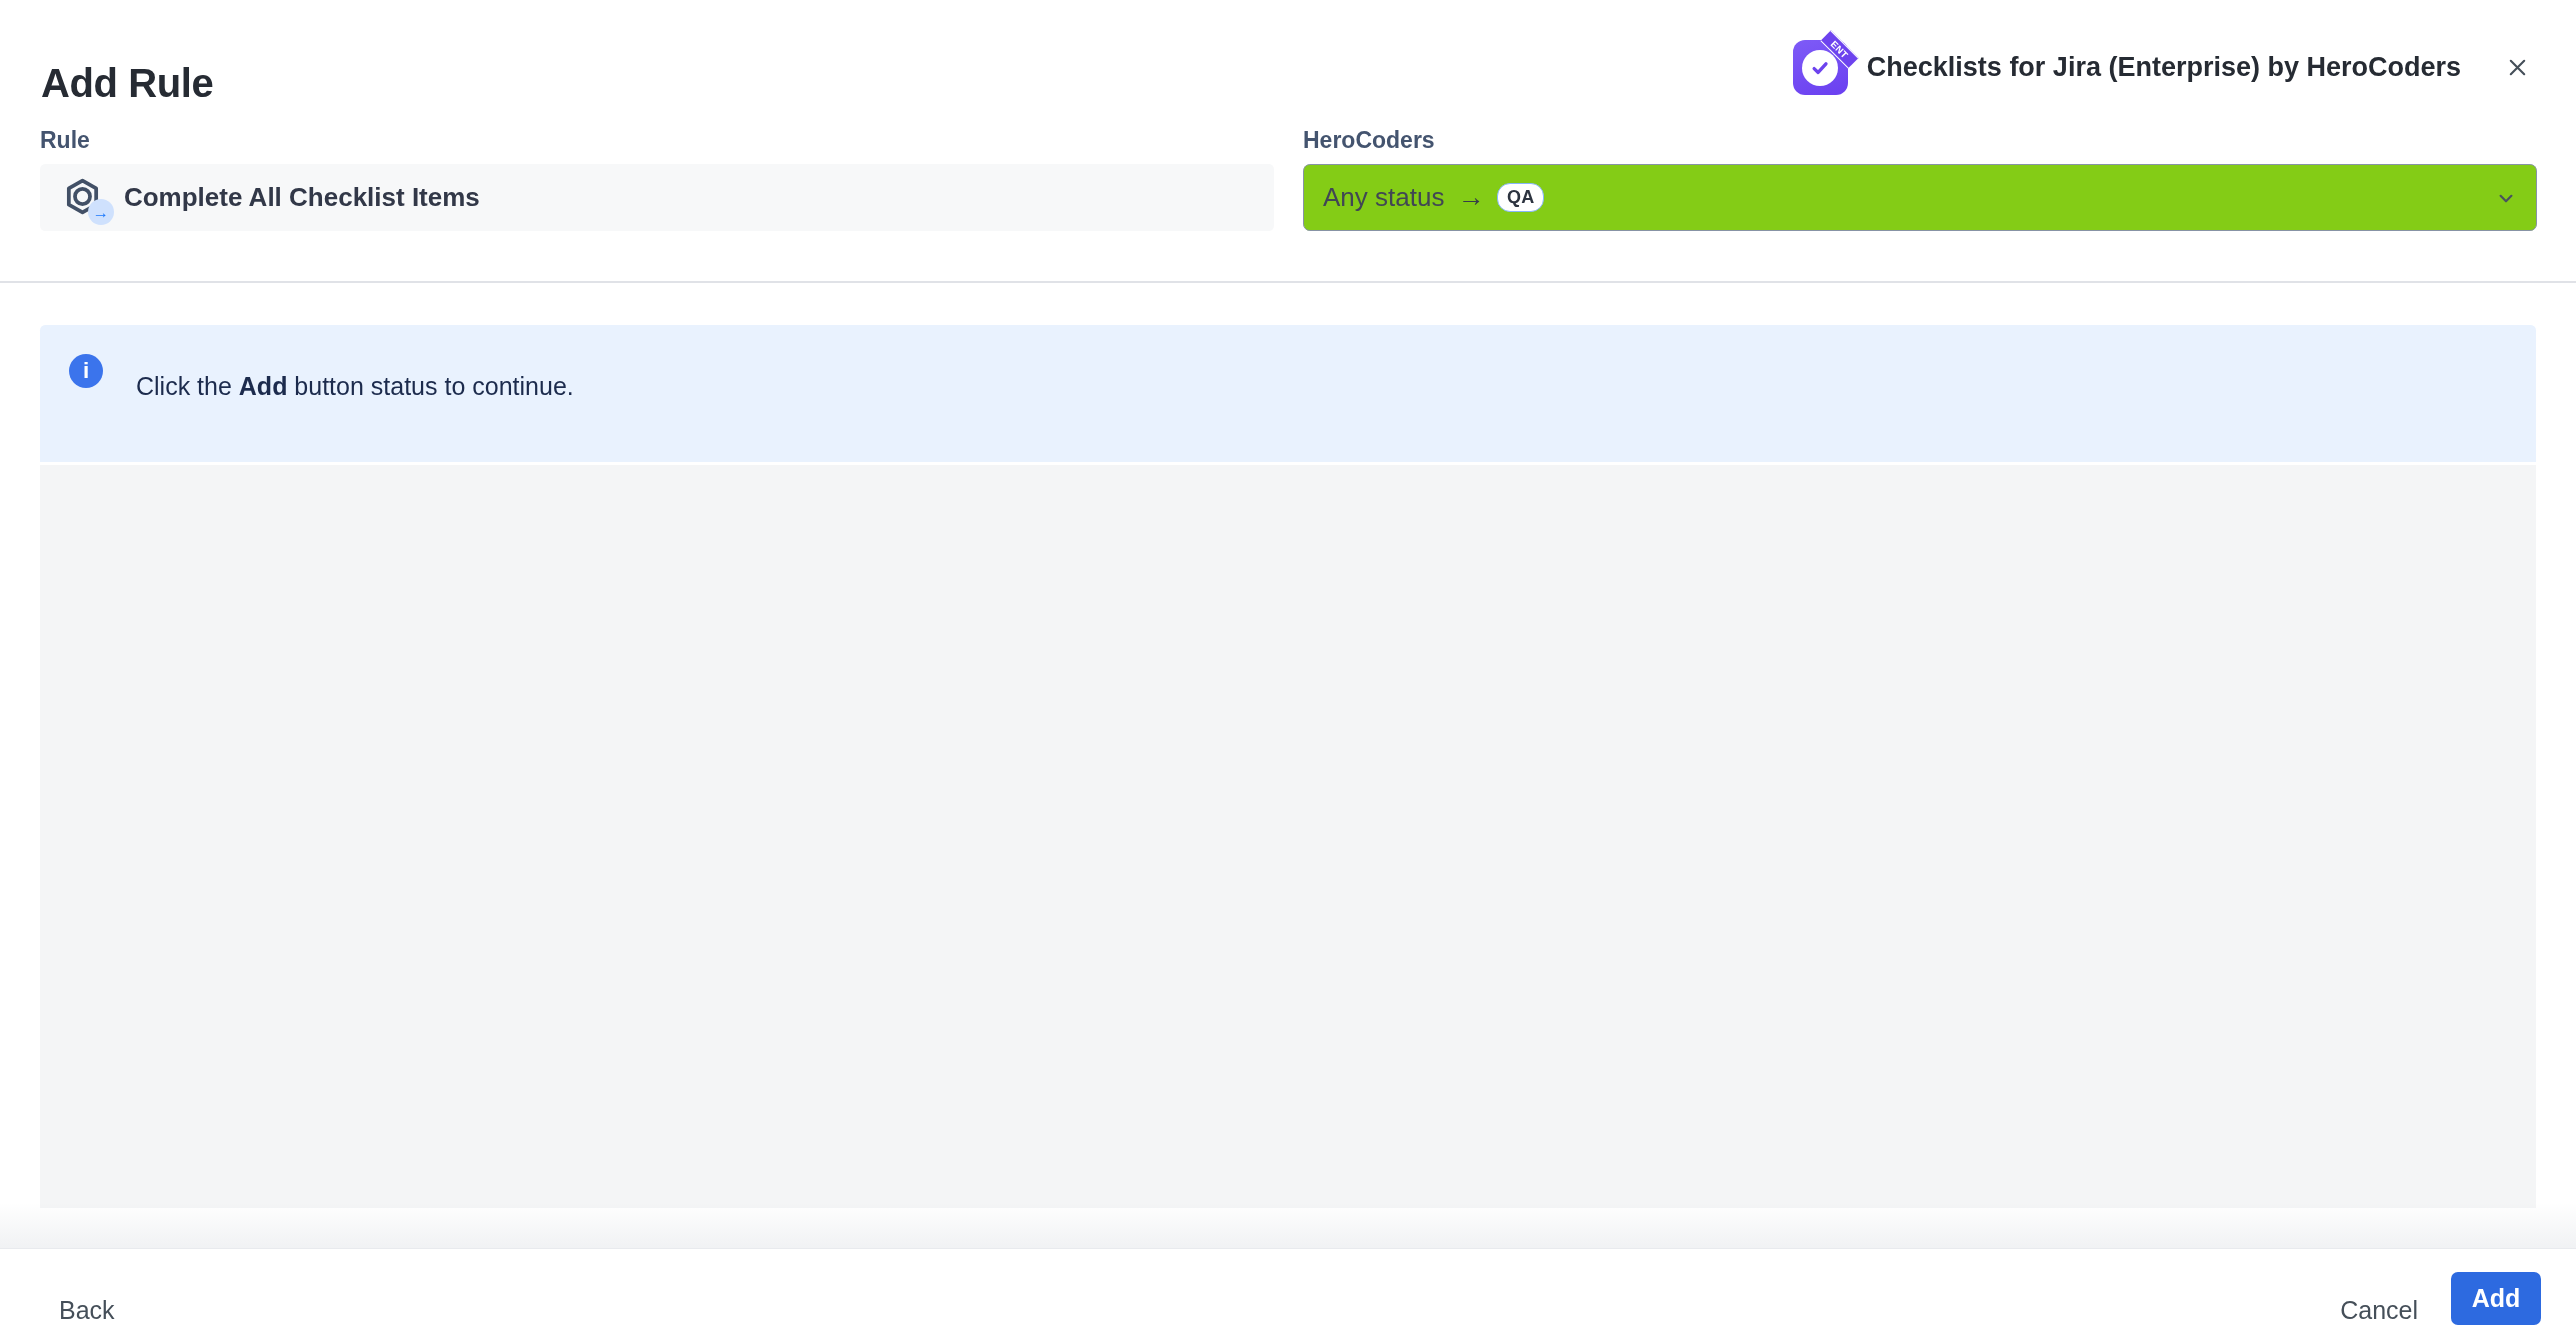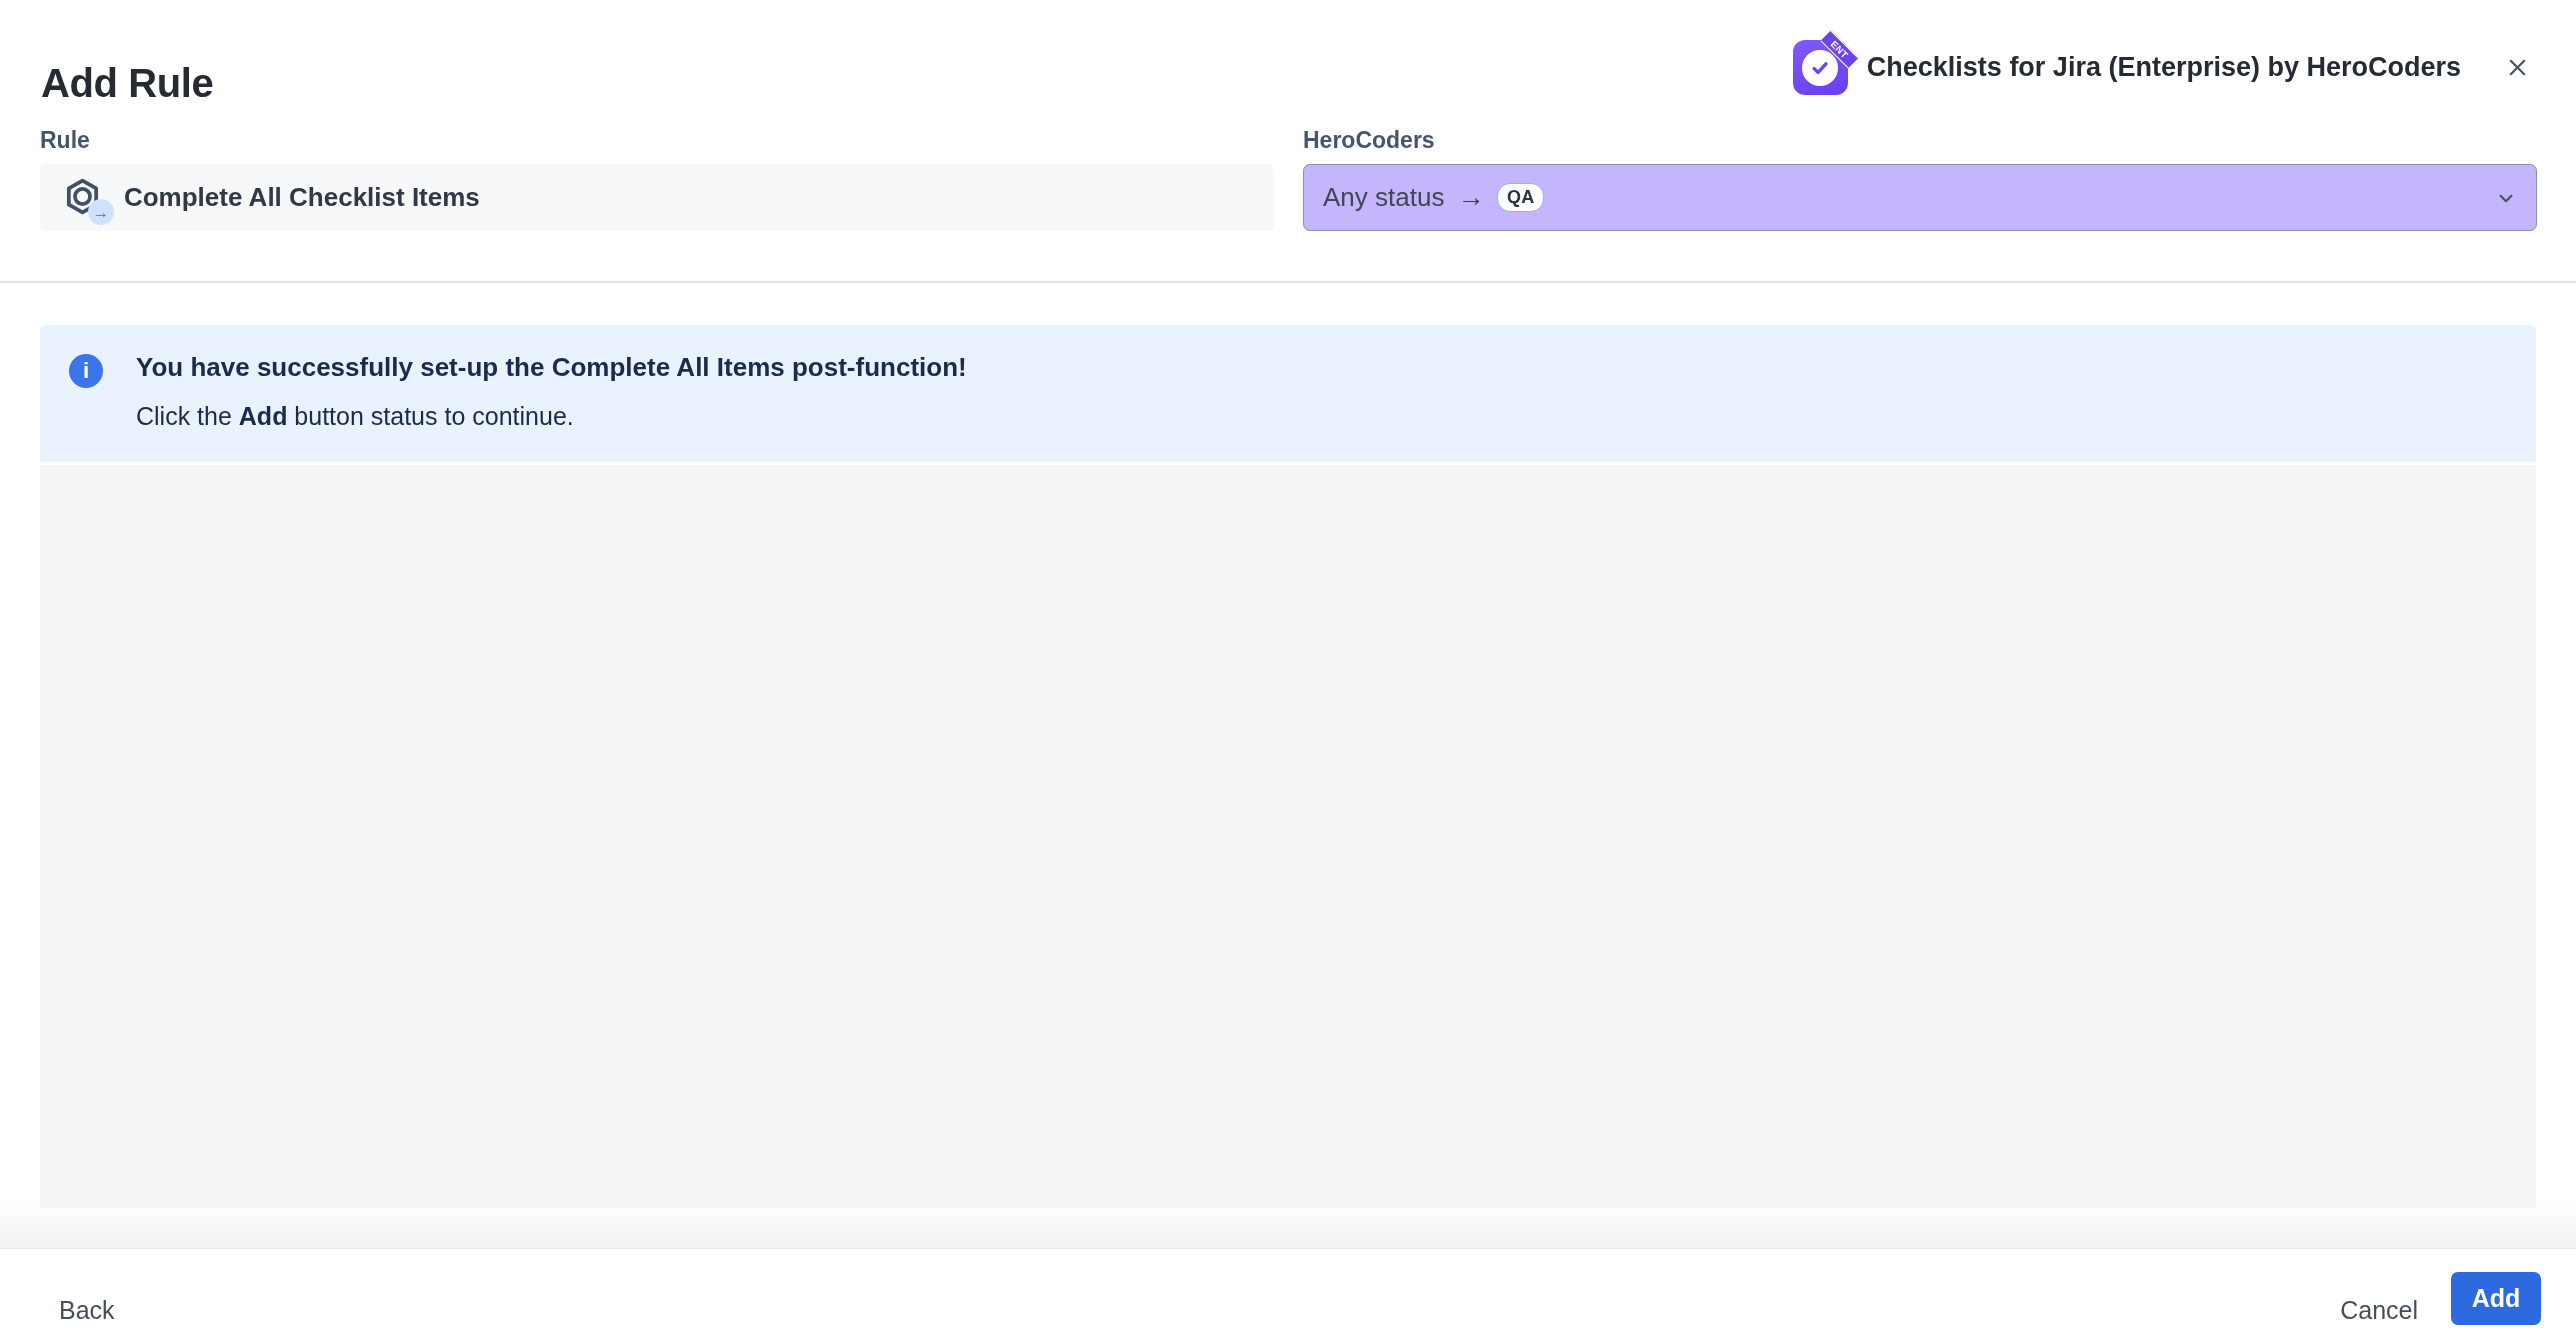--- a/index.html
+++ b/index.html
@@ -45,21 +45,21 @@
     display:flex;align-items:center;padding:0 22.4px;
   }
   .rule-icon{position:relative;width:46px;height:45px;margin-right:15.5px;flex:0 0 auto;}
   .rule-badge{
     position:absolute;right:-5.2px;bottom:-5.2px;width:26px;height:26px;border-radius:50%;
     background:#cfe1fd;color:#1d7afc;font-size:16.4px;font-weight:700;
     display:flex;align-items:center;justify-content:center;
   }
   .rule-text{font-size:26px;font-weight:700;color:#323848;white-space:nowrap;}
   .select-box{
-    height:67px;background:#c4b5fd;border:1.7px solid #8793a5;border-radius:6.9px;
+    height:67px;background:#84cc16;border:1.7px solid #8793a5;border-radius:6.9px;
     display:flex;align-items:center;padding:0 55px 0 19px;position:relative;
     box-sizing:border-box;cursor:pointer;
   }
   .select-from{font-size:26px;color:#414754;white-space:nowrap;}
   .select-arrow{font-size:27px;color:#363c49;margin:0 13px;line-height:1;}
   .status-badge{
     border:1.7px solid #88b6fb;border-radius:13px;background:#ffffff;
     padding:2.6px 8.6px;font-size:18px;font-weight:700;color:#2c333f;letter-spacing:0.3px;
   }
   .chevron{position:absolute;right:17px;top:50%;transform:translateY(-50%);display:flex;}
@@ -158,21 +158,20 @@
     </div>
   </div>
 
 </div>
 
 <div class="divider"></div>
 
 <div class="banner">
   <div class="info-icon">i</div>
   <div class="banner-text">
-    <div class="banner-title">You have successfully set-up the Complete All Items post-function!</div>
     <div class="banner-body"><span>Click the </span><span class="bold">Add</span><span> button status to continue.</span></div>
   </div>
 </div>
 
 <div class="content-area"></div>
 
 <div class="footer-shadow"></div>
 
 <div class="footer">
   <button class="back-btn">Back</button>

